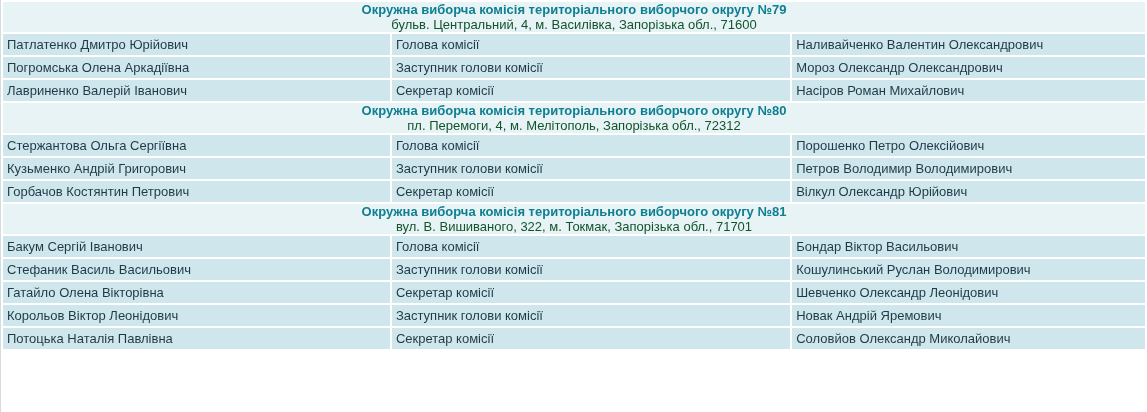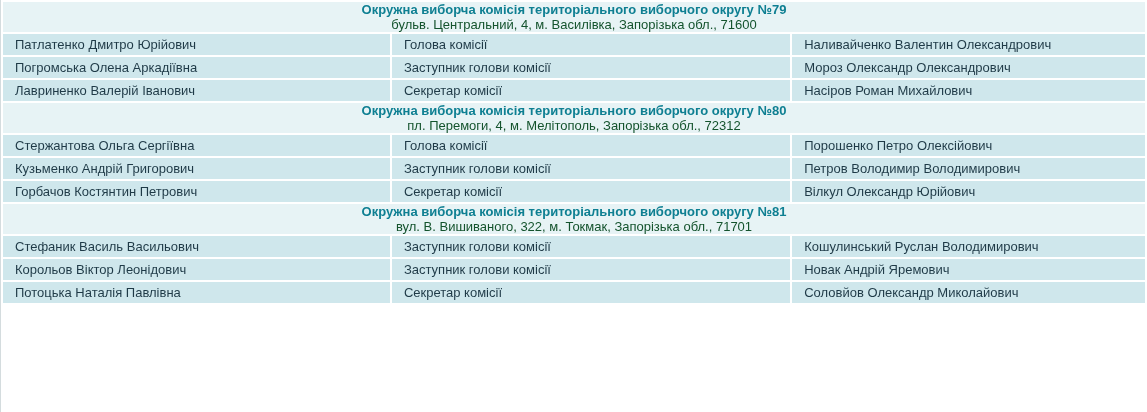--- a/index.html
+++ b/index.html
@@ -24,21 +24,21 @@
   table.commissions {
     width: 100%;
     border-collapse: separate;
     border-spacing: 2px;
     table-layout: fixed;
   }
   col.c1 { width: 34%; }
   col.c2 { width: 35%; }
   col.c3 { width: 31%; }
   td {
-    padding: 3px 12px;
+    padding: 3px 4px;
     vertical-align: middle;
     color: #1f3a47;
     line-height: 15px;
     overflow: hidden;
     white-space: nowrap;
   }
   td.cell {
     background: #cfe7ec;
   }
   td.header-cell {
@@ -109,23 +109,33 @@
           <td class="cell">Секретар комісії</td>
           <td class="cell">Вілкул Олександр Юрійович</td>
         </tr>
         <tr>
           <td colspan="3" class="header-cell">
             <div class="commission-title">Окружна виборча комісія територіального виборчого округу №81</div>
             <div class="commission-address">вул. В. Вишиваного, 322, м. Токмак, Запорізька обл., 71701</div>
           </td>
         </tr>
         <tr>
+          <td class="cell">Бакум Сергій Іванович</td>
+          <td class="cell">Голова комісії</td>
+          <td class="cell">Бондар Віктор Васильович</td>
+        </tr>
+        <tr>
           <td class="cell">Стефаник Василь Васильович</td>
           <td class="cell">Заступник голови комісії</td>
           <td class="cell">Кошулинський Руслан Володимирович</td>
+        </tr>
+        <tr>
+          <td class="cell">Гатайло Олена Вікторівна</td>
+          <td class="cell">Секретар комісії</td>
+          <td class="cell">Шевченко Олександр Леонідович</td>
         </tr>
         <tr>
           <td class="cell">Корольов Віктор Леонідович</td>
           <td class="cell">Заступник голови комісії</td>
           <td class="cell">Новак Андрій Яремович</td>
         </tr>
         <tr>
           <td class="cell">Потоцька Наталія Павлівна</td>
           <td class="cell">Секретар комісії</td>
           <td class="cell">Соловйов Олександр Миколайович</td>

